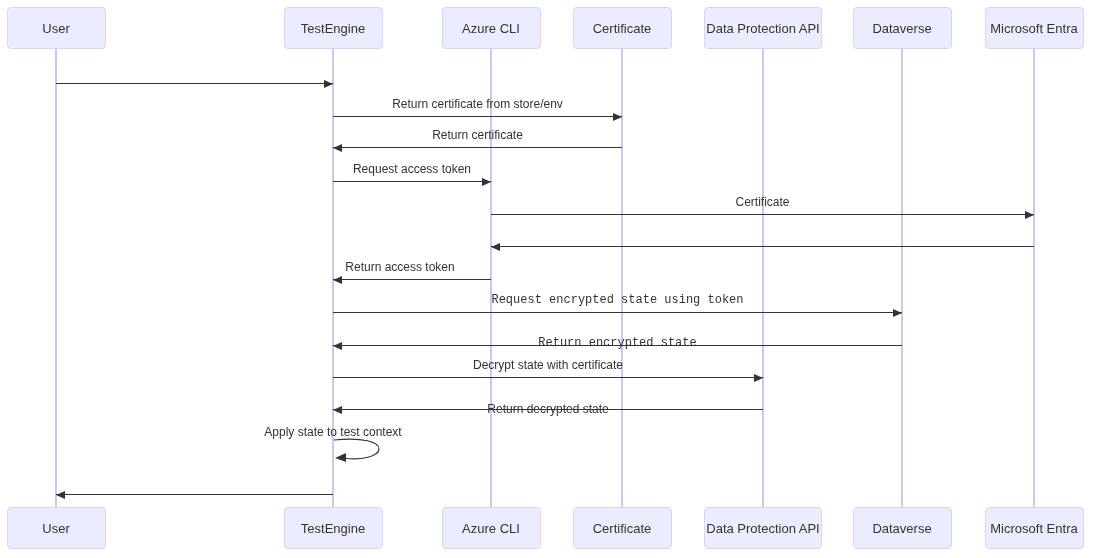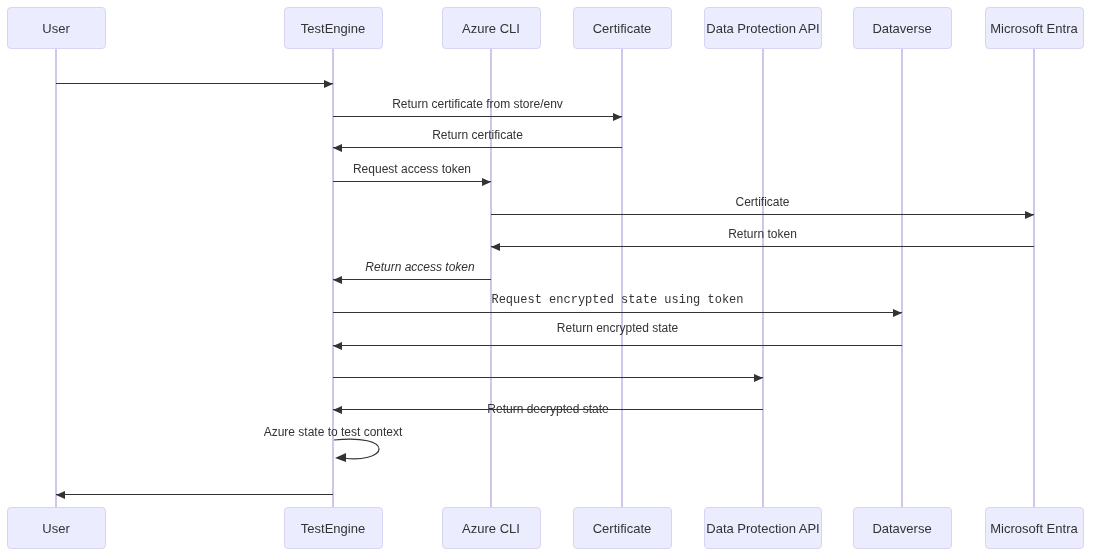--- a/index.html
+++ b/index.html
@@ -127,37 +127,37 @@
     <div class="arrow-r" style="top: 113px; left: 613px;"></div>
     <div class="msg-label" style="left: 317.5px; top: 128px;">Return certificate</div>
     <div class="msg-line" style="left: 333px; top: 147px; width: 289px;"></div>
     <div class="arrow-l" style="top: 144px; left: 333px;"></div>
     <div class="msg-label" style="left: 252px; top: 162px;">Request access token</div>
     <div class="msg-line" style="left: 333px; top: 181px; width: 158px;"></div>
     <div class="arrow-r" style="top: 178px; left: 482px;"></div>
     <div class="msg-label" style="left: 602.5px; top: 195px;">Certificate</div>
     <div class="msg-line" style="left: 491px; top: 214px; width: 543px;"></div>
     <div class="arrow-r" style="top: 211px; left: 1025px;"></div>
-    <div class="msg-label" style="left: 602.5px; top: 227px;">Return token</div>
     <div class="msg-line" style="left: 491px; top: 246px; width: 543px;"></div>
     <div class="arrow-l" style="top: 243px; left: 491px;"></div>
-    <div class="msg-label" style="left: 260px; top: 260px; font-style: italic;">Return access token</div>
+    <div class="msg-label" style="left: 240px; top: 260px;">Return access token</div>
     <div class="msg-line" style="left: 333px; top: 279px; width: 158px;"></div>
     <div class="arrow-l" style="top: 276px; left: 333px;"></div>
     <div class="msg-label" style="left: 457.5px; top: 293px; font-family: Liberation Mono, monospace;">Request encrypted state using token</div>
     <div class="msg-line" style="left: 333px; top: 312px; width: 569px;"></div>
     <div class="arrow-r" style="top: 309px; left: 893px;"></div>
-    <div class="msg-label" style="left: 457.5px; top: 321px;">Return encrypted state</div>
+    <div class="msg-label" style="left: 457.5px; top: 336px; font-family: Liberation Mono, monospace;">Return encrypted state</div>
     <div class="msg-line" style="left: 333px; top: 345px; width: 569px;"></div>
     <div class="arrow-l" style="top: 342px; left: 333px;"></div>
+    <div class="msg-label" style="left: 388px; top: 358px;">Decrypt state with certificate</div>
     <div class="msg-line" style="left: 333px; top: 377px; width: 430px;"></div>
     <div class="arrow-r" style="top: 374px; left: 754px;"></div>
     <div class="msg-label" style="left: 388px; top: 402px;">Return decrypted state</div>
     <div class="msg-line" style="left: 333px; top: 409px; width: 430px;"></div>
     <div class="arrow-l" style="top: 406px; left: 333px;"></div>
-    <div class="msg-label" style="left: 173px; top: 425px;">Azure state to test context</div>
+    <div class="msg-label" style="left: 173px; top: 425px;">Apply state to test context</div>
     <svg class="self-loop" width="54" height="28" style="position: absolute; left: 333px; top: 438px;">
       <path d="M 1 2 C 30 -1 46 4 46 11 C 46 18 28 23 11 20" fill="none" stroke="#333333" stroke-width="1.2"></path>
       <polygon points="13,15 2,20 13,24" fill="#333333"></polygon>
     </svg>
     <div class="msg-line" style="left: 56px; top: 494px; width: 277px;"></div>
     <div class="arrow-l" style="top: 491px; left: 56px;"></div>
   </div>
 
 </body></html>

